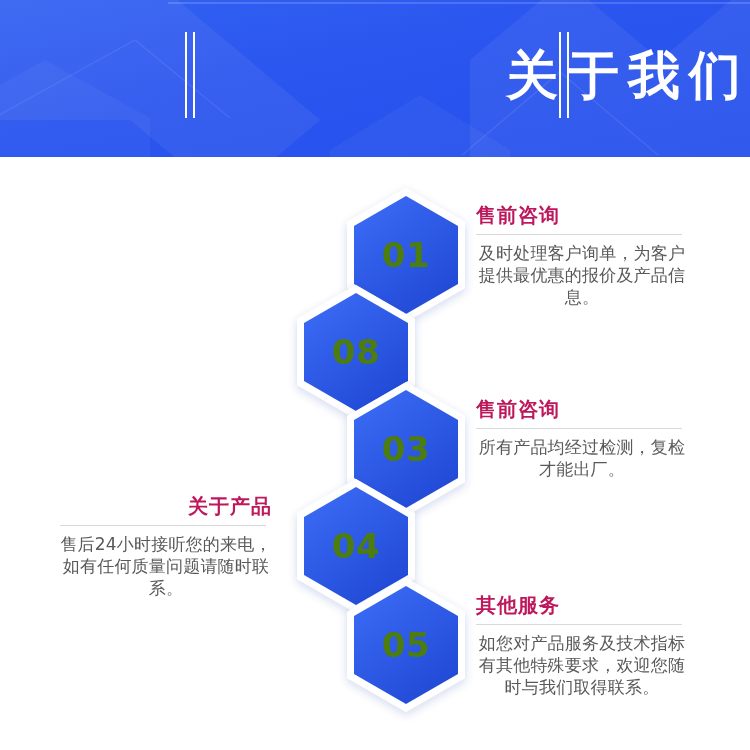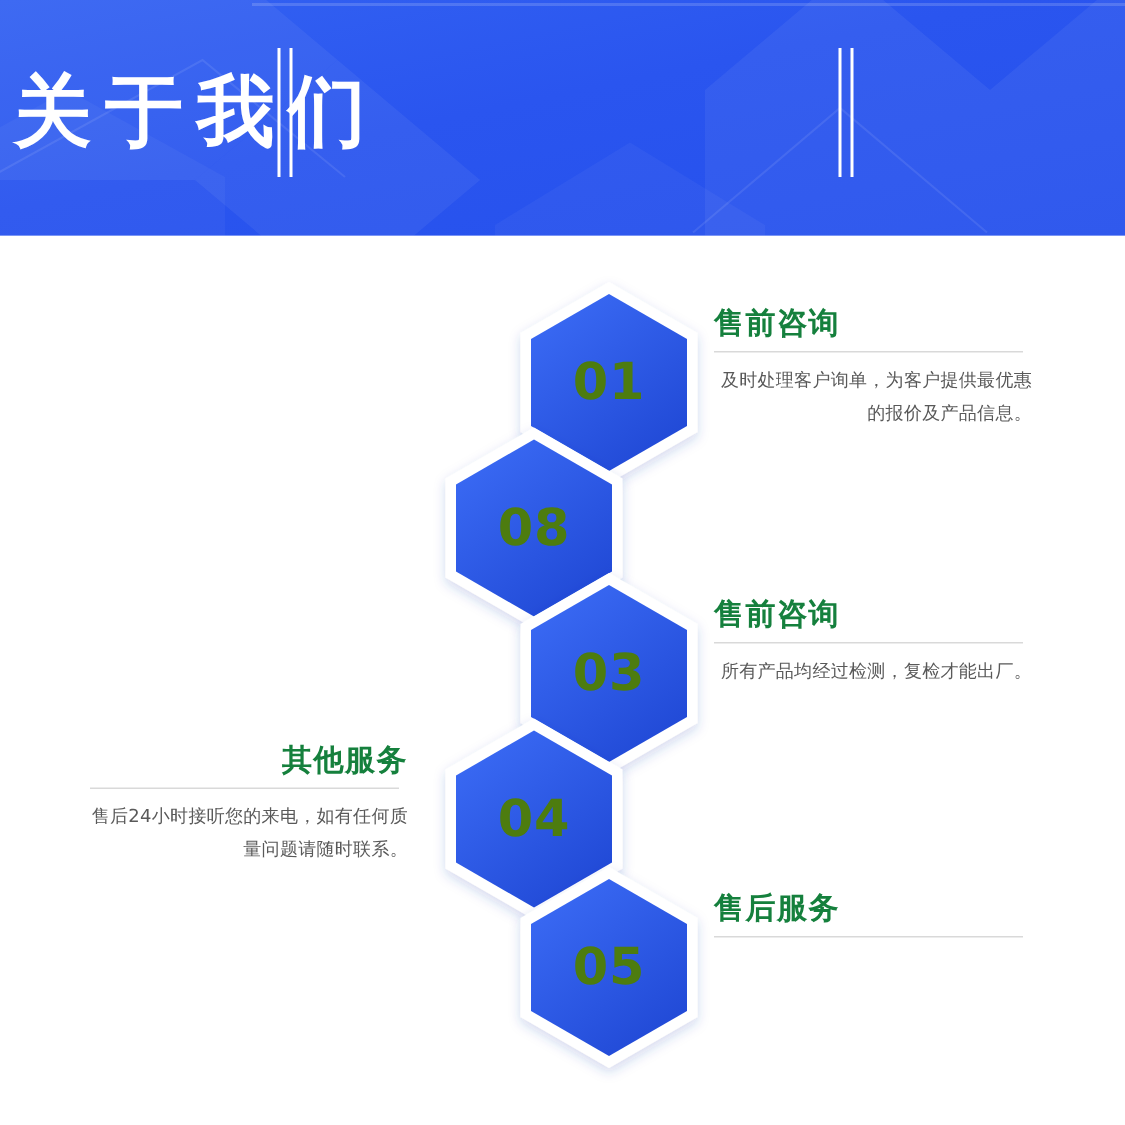--- a/index.html
+++ b/index.html
@@ -67,21 +67,21 @@
     display: block;
   }
   .deco-bars i.b1 { left: 0px; }
   .deco-bars i.b2 { left: 8px; }
 
   .banner-title {
     position: absolute;
     left: 0;
     top: 28px;
     width: 750px;
-    text-align: left;
+    text-align: right;
     color: #ffffff;
     font-size: 52px;
     line-height: 94px;
     font-weight: 700;
     letter-spacing: 9px;
     text-indent: 9px;
     font-family: "DejaVu Sans", "Liberation Sans", sans-serif;
     white-space: nowrap;
   }
 
@@ -148,43 +148,43 @@
     text-align: left;
   }
   .step.left .txt {
     left: 60px;
     text-align: left;
   }
 
   .txt-title {
     font-size: 20px;
     font-weight: 700;
-    color: #15803d;
+    color: #be185d;
     line-height: 28px;
     letter-spacing: 1px;
     font-family: "DejaVu Sans", "Liberation Sans", sans-serif;
     white-space: nowrap;
   }
   .step.left .txt-title { text-align: right; }
 
   .txt-rule {
     margin-top: 5px;
     height: 1px;
     width: 206px;
     background: #d9d9d9;
   }
 
   .txt-desc {
     margin-top: 7px;
-    font-size: 12px;
+    font-size: 17px;
     line-height: 22px;
     color: #595959;
     letter-spacing: 0.2px;
     font-family: "DejaVu Sans", "Liberation Sans", sans-serif;
-    text-align: right;
+    text-align: center;
   }
 </style>
 </head>
 <body>
 
 <div class="page">
 
   <div class="banner">
 
     <svg class="banner-bg" viewBox="0 0 750 157" preserveAspectRatio="none">
@@ -280,34 +280,35 @@
 
     <div class="step left" style="top:321px;">
       <div class="hex">
         <svg class="hex-svg" viewBox="0 0 122 136">
           <polygon points="61,1 120,35 120,101 61,135 2,101 2,35" fill="#ffffff" filter="url(#hsh)"></polygon>
           <polygon points="61,9 113,39 113,97 61,127 9,97 9,39" fill="url(#hg1)"></polygon>
         </svg>
         <div class="hex-num">04</div>
       </div>
       <div class="txt">
+        <div class="txt-title">关于产品</div>
+        <div class="txt-rule"></div>
+        <div class="txt-desc">售后24小时接听您的来电，如有任何质量问题请随时联系。</div>
+      </div>
+    </div>
+
+    <div class="step right" style="top:420px;">
+      <div class="hex">
+        <svg class="hex-svg" viewBox="0 0 122 136">
+          <polygon points="61,1 120,35 120,101 61,135 2,101 2,35" fill="#ffffff" filter="url(#hsh)"></polygon>
+          <polygon points="61,9 113,39 113,97 61,127 9,97 9,39" fill="url(#hg1)"></polygon>
+        </svg>
+        <div class="hex-num">05</div>
+      </div>
+      <div class="txt">
         <div class="txt-title">其他服务</div>
         <div class="txt-rule"></div>
-        <div class="txt-desc">售后24小时接听您的来电，如有任何质量问题请随时联系。</div>
-      </div>
-    </div>
-
-    <div class="step right" style="top:420px;">
-      <div class="hex">
-        <svg class="hex-svg" viewBox="0 0 122 136">
-          <polygon points="61,1 120,35 120,101 61,135 2,101 2,35" fill="#ffffff" filter="url(#hsh)"></polygon>
-          <polygon points="61,9 113,39 113,97 61,127 9,97 9,39" fill="url(#hg1)"></polygon>
-        </svg>
-        <div class="hex-num">05</div>
-      </div>
-      <div class="txt">
-        <div class="txt-title">售后服务</div>
-        <div class="txt-rule"></div>
+        <div class="txt-desc">如您对产品服务及技术指标有其他特殊要求，欢迎您随时与我们取得联系。</div>
       </div>
     </div>
 
   </div>
 </div>
 
 </body></html>

